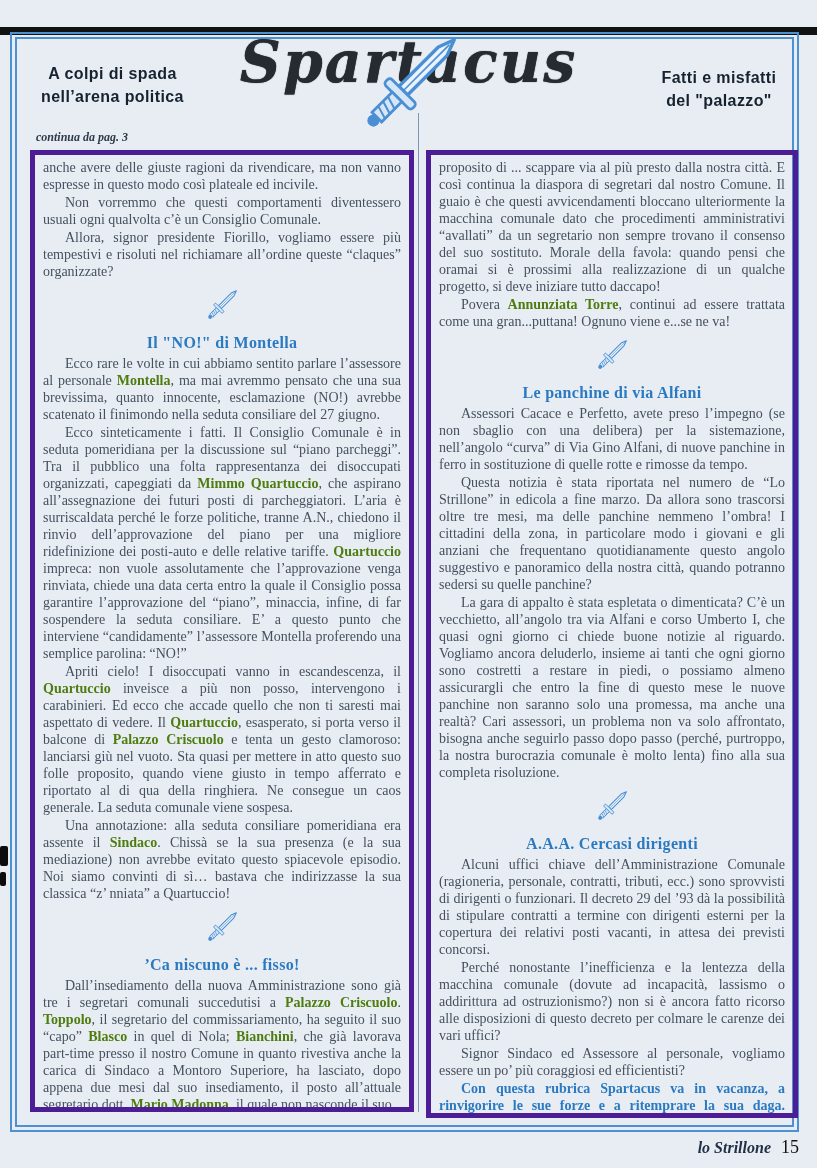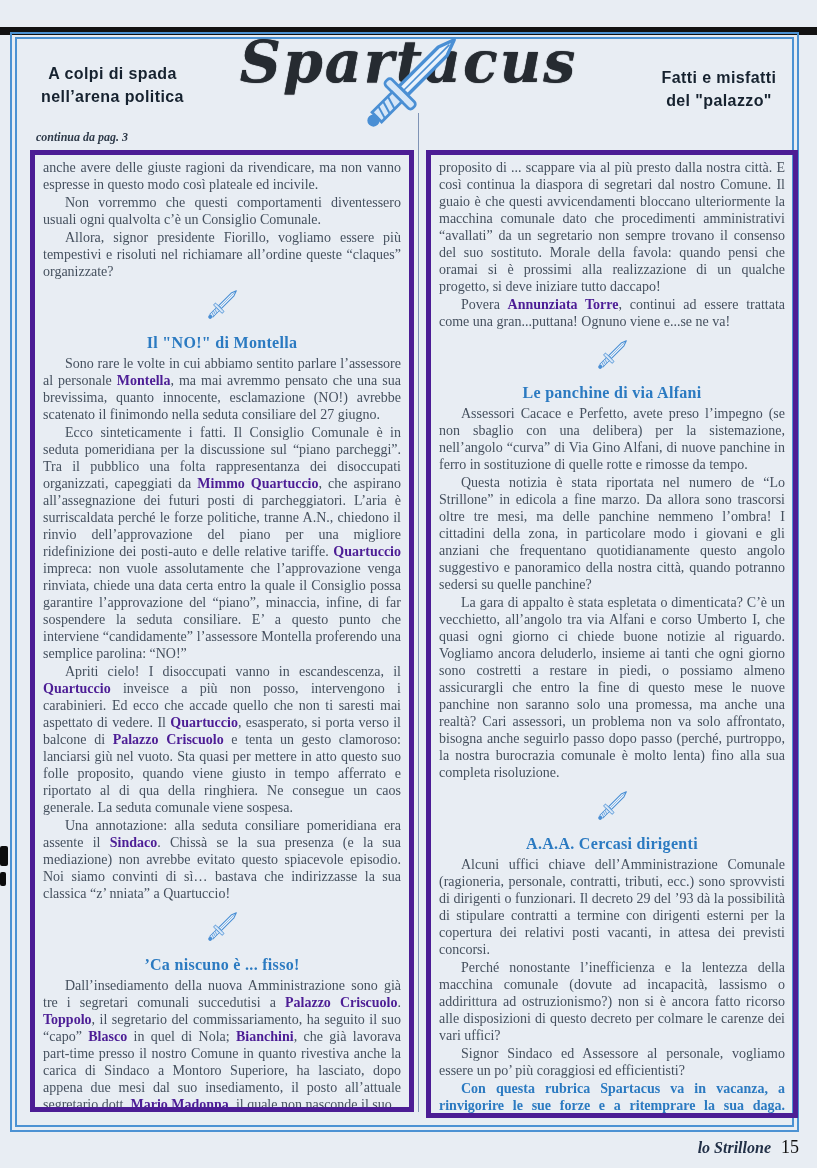--- a/index.html
+++ b/index.html
@@ -46,21 +46,21 @@
   }
   .col-left{left:30px;top:150px;width:384px;height:962px;}
   .col-right{left:426px;top:150px;width:372px;height:968px;font-family:Liberation Serif, serif;}
   .divider-line{position:absolute;left:418px;top:113px;width:1px;height:999px;background:#7f93b5;}
   
   .colbox p{
     margin:0 0 1px 0;font-size:14px;line-height:17px;color:#45505e;
     text-align:justify;text-indent:22px;
   }
   .colbox p.noindent{text-indent:0;}
-  .colbox p .bname{font-weight:700;color:#4c1d95;}
+  .colbox p .bname{font-weight:700;color:#4d7c0f;}
   .colbox p.closing{color:#2b7ac1;font-weight:700;}
   .colbox h3{
     margin:5px 0 3px 0;text-align:center;
     font-size:16px;font-weight:700;color:#2b7ac1;letter-spacing:.3px;
   }
   .sword-divider{height:46px;text-align:center;margin:3px 0;}
   .sword-divider svg{width:44px;height:44px;}
   
   .footer{
     position:absolute;right:18px;top:1137px;text-align:right;
@@ -113,21 +113,21 @@
     <line x1="50" y1="9" x2="50" y2="57" stroke="#4a8fd4" stroke-width="1.2"></line>
     <rect x="36" y="57" width="28" height="6.5" rx="2.5" fill="#d6e6f7" stroke="#4a8fd4" stroke-width="2"></rect>
     <rect x="45" y="63.5" width="10" height="21" fill="#d6e6f7" stroke="#4a8fd4" stroke-width="2"></rect>
     <line x1="45" y1="68" x2="55" y2="71" stroke="#4a8fd4" stroke-width="1.5"></line>
     <line x1="45" y1="73" x2="55" y2="76" stroke="#4a8fd4" stroke-width="1.5"></line>
     <line x1="45" y1="78" x2="55" y2="81" stroke="#4a8fd4" stroke-width="1.5"></line>
     <circle cx="50" cy="88" r="4.5" fill="#4a8fd4"></circle>
   </g>
 </svg></div>
       <h3>Il "NO!" di Montella</h3>
-      <p><span>Sono rare le volte in cui abbiamo sentito parlare l’assessore al personale </span><span class="bname">Montella</span><span>, ma mai avremmo pensato che una sua brevissima, quanto innocente, esclamazione (NO!) avrebbe scatenato il finimondo nella seduta consiliare del 27 giugno.</span></p>
+      <p><span>Ecco rare le volte in cui abbiamo sentito parlare l’assessore al personale </span><span class="bname">Montella</span><span>, ma mai avremmo pensato che una sua brevissima, quanto innocente, esclamazione (NO!) avrebbe scatenato il finimondo nella seduta consiliare del 27 giugno.</span></p>
       <p><span>Ecco sinteticamente i fatti. Il Consiglio Comunale è in seduta pomeridiana per la discussione sul “piano parcheggi”. Tra il pubblico una folta rappresentanza dei disoccupati organizzati, capeggiati da </span><span class="bname">Mimmo Quartuccio</span><span>, che aspirano all’assegnazione dei futuri posti di parcheggiatori. L’aria è surriscaldata perché le forze politiche, tranne A.N., chiedono il rinvio dell’approvazione del piano per una migliore ridefinizione dei posti-auto e delle relative tariffe. </span><span class="bname">Quartuccio</span><span> impreca: non vuole assolutamente che l’approvazione venga rinviata, chiede una data certa entro la quale il Consiglio possa garantire l’approvazione del “piano”, minaccia, infine, di far sospendere la seduta consiliare. E’ a questo punto che interviene “candidamente” l’assessore Montella proferendo una semplice parolina: “NO!”</span></p>
       <p><span>Apriti cielo! I disoccupati vanno in escandescenza, il </span><span class="bname">Quartuccio</span><span> inveisce a più non posso, intervengono i carabinieri. Ed ecco che accade quello che non ti saresti mai aspettato di vedere. Il </span><span class="bname">Quartuccio</span><span>, esasperato, si porta verso il balcone di </span><span class="bname">Palazzo Criscuolo</span><span> e tenta un gesto clamoroso: lanciarsi giù nel vuoto. Sta quasi per mettere in atto questo suo folle proposito, quando viene giusto in tempo afferrato e riportato al di qua della ringhiera. Ne consegue un caos generale. La seduta comunale viene sospesa.</span></p>
       <p><span>Una annotazione: alla seduta consiliare pomeridiana era assente il </span><span class="bname">Sindaco</span><span>. Chissà se la sua presenza (e la sua mediazione) non avrebbe evitato questo spiacevole episodio. Noi siamo convinti di sì… bastava che indirizzasse la sua classica “z’ nniata” a Quartuccio!</span></p>
       <div class="sword-divider"><svg class="" viewBox="0 0 100 100" xmlns="http://www.w3.org/2000/svg" aria-hidden="true">
   <g transform="rotate(45 50 50)">
     <polygon points="50,4 45.5,16 45.5,57 54.5,57 54.5,16" fill="#eaf2fb" stroke="#4a8fd4" stroke-width="2.5" stroke-linejoin="round"></polygon>
     <line x1="50" y1="9" x2="50" y2="57" stroke="#4a8fd4" stroke-width="1.2"></line>
     <rect x="36" y="57" width="28" height="6.5" rx="2.5" fill="#d6e6f7" stroke="#4a8fd4" stroke-width="2"></rect>
     <rect x="45" y="63.5" width="10" height="21" fill="#d6e6f7" stroke="#4a8fd4" stroke-width="2"></rect>
     <line x1="45" y1="68" x2="55" y2="71" stroke="#4a8fd4" stroke-width="1.5"></line>

